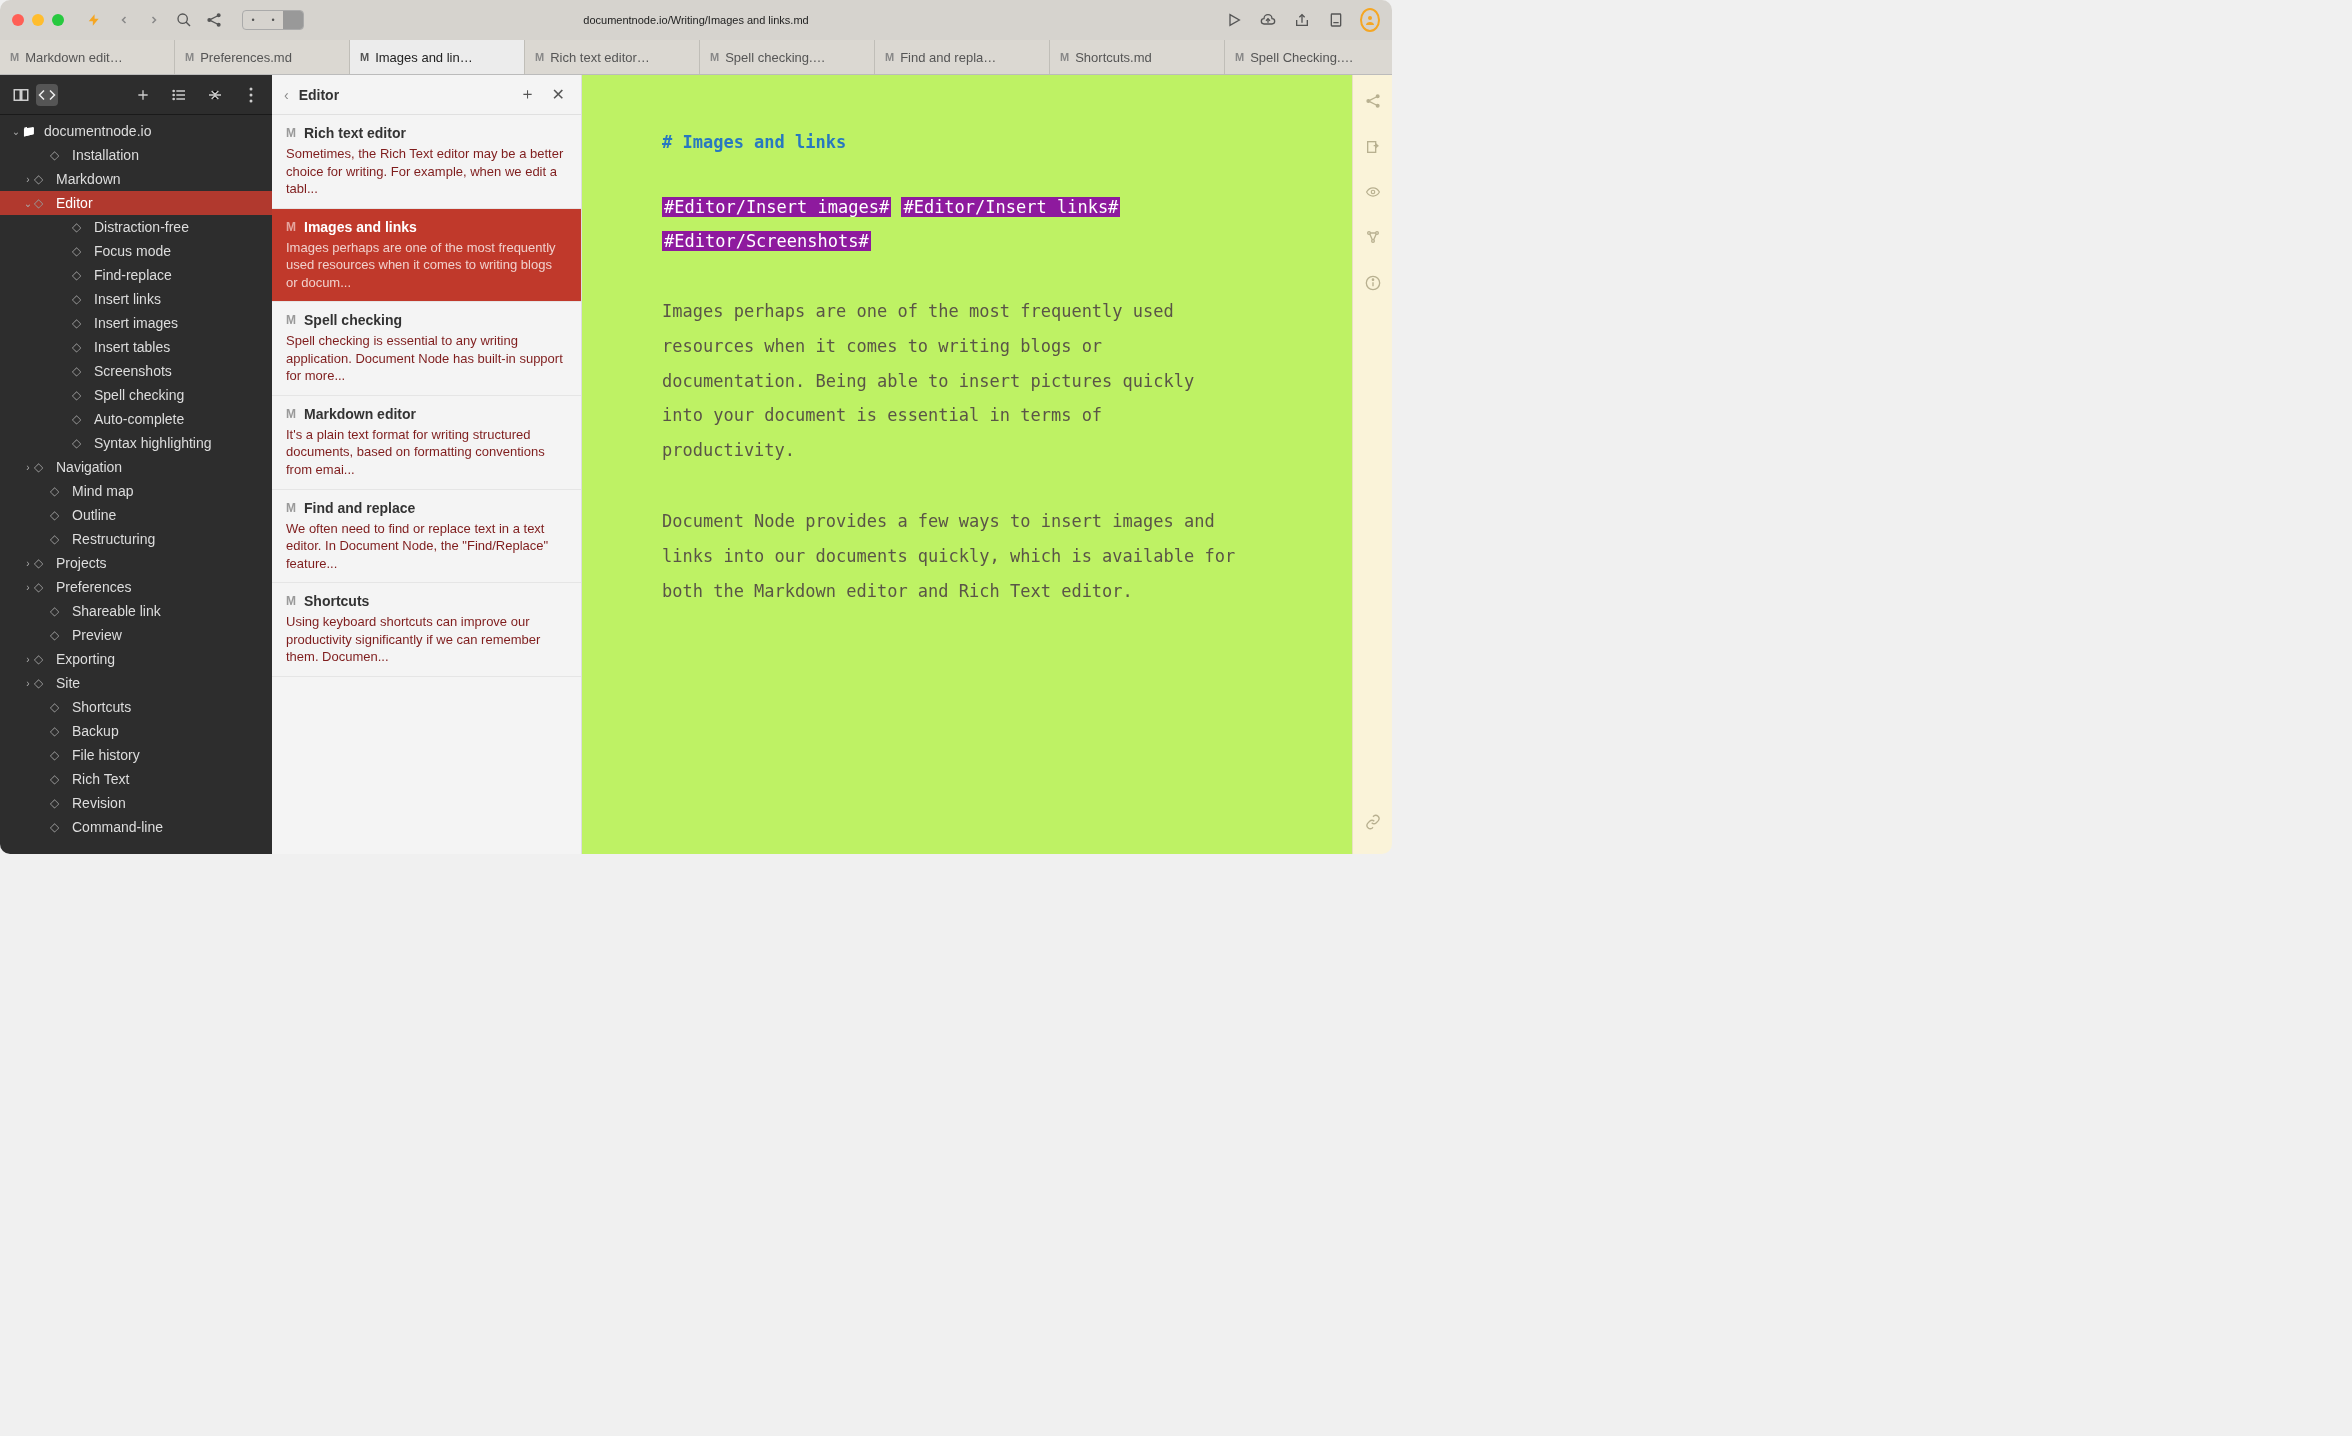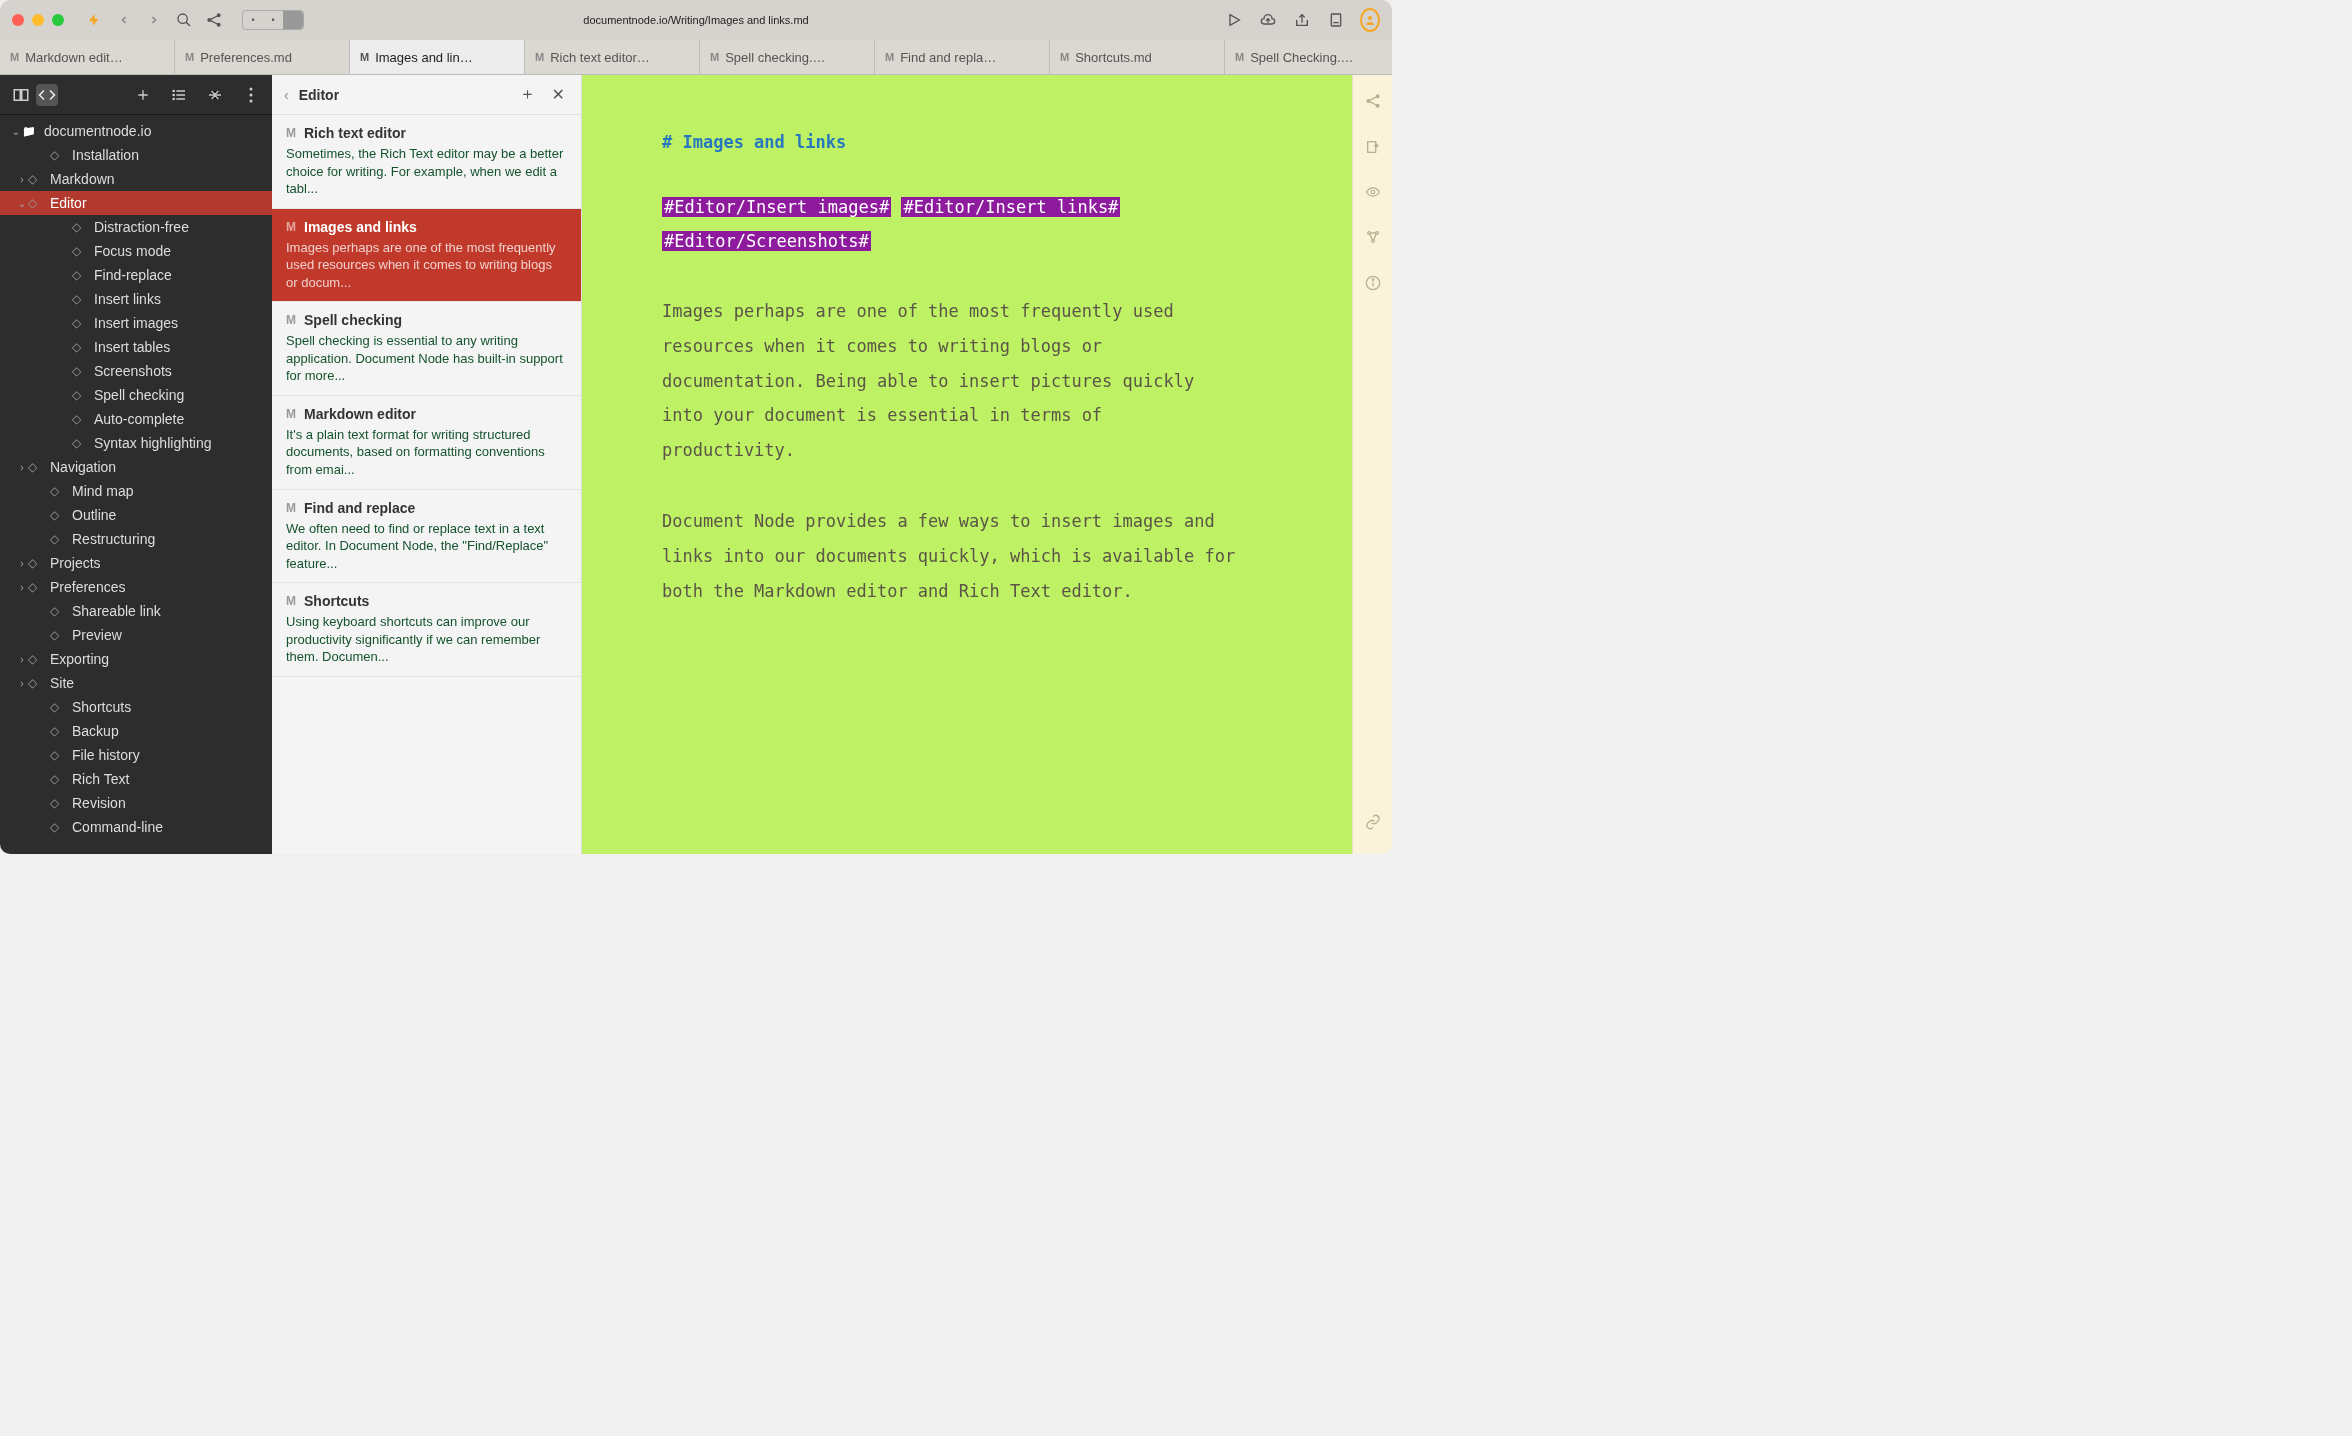--- a/index.html
+++ b/index.html
@@ -42,41 +42,41 @@
 .sb-tool-box { background: #555; border-radius: 4px; }
 .tree { flex: 1; overflow-y: auto; padding: 4px 0; }
 .tree-row { display: flex; align-items: center; padding: 2px 8px; height: 24px; cursor: pointer; white-space: nowrap; }
 .tree-row.selected { background: #b1392e; color: #fff !important; }
 .tree-caret { width: 12px; font-size: 10px; color: #aaa; display: inline-block; text-align: center; }
 .tree-caret.open::before { content: "⌄"; }
 .tree-caret.closed::before { content: "›"; }
 .tree-caret.none::before { content: ""; }
 .tree-icon { width: 16px; margin-right: 6px; font-size: 12px; color: #999; }
 .indent-0 { padding-left: 10px; }
-.indent-1 { padding-left: 16px; }
+.indent-1 { padding-left: 22px; }
 .indent-2 { padding-left: 38px; }
 .indent-3 { padding-left: 60px; }
 .folder-icon::before { content: "📁"; filter: grayscale(1) brightness(1.4); font-size:11px; }
 .doc-icon::before { content: "◇"; }
 
 
 .listpanel { width: 310px; background: #f4f4f4; border-right: 1px solid #ddd; display: flex; flex-direction: column; }
 .listpanel-header { height: 40px; display: flex; align-items: center; padding: 0 12px; border-bottom: 1px solid #e0e0e0; gap: 8px; }
 .listpanel-title { font-weight: 600; font-size: 14px; color: #333; flex: 1; }
 .lp-icon { cursor: pointer; color: #555; font-size: 16px; padding: 0 4px; }
 .listpanel-back { color: #888; font-size: 14px; margin-right: 2px; }
 .notelist { flex: 1; overflow-y: auto; }
 .note-item { padding: 10px 14px; border-bottom: 1px solid #e5e5e5; cursor: pointer; }
 .note-item.selected { background: #c0392b; }
 .note-title-row { display: flex; align-items: center; gap: 8px; margin-bottom: 4px; }
 .note-m { font-weight: bold; font-size: 12px; color: #999; }
 .note-item.selected .note-m { color: #e5a59e; }
 .note-title { font-size: 14px; color: #333; font-weight: 700; }
 .note-item.selected .note-title { color: #fff; }
-.note-preview { font-size: 13px; color: #14532d; line-height: 1.35; }
+.note-preview { font-size: 13px; color: #7f1d1d; line-height: 1.35; }
 .note-item.selected .note-preview { color: #f0d0cc; }
 
 
 .content { flex: 1; background: #bef264; position: relative; overflow-y: auto; }
 .content-inner { padding: 50px 60px 40px 80px; font-family: "SF Mono", Menlo, Consolas, monospace; font-size: 17px; line-height: 2.05; color: #5a5547; max-width: 720px; }
 .heading { color: #2878c0; font-weight: 600; margin-bottom: 30px; font-size: 17px; }
 .tags-row { margin-bottom: 36px; line-height: 2.0; }
 .tag { background: #8e1a9e; color: #fff; padding: 0px 2px; display: inline; }
 .para { margin-bottom: 36px; }
 

